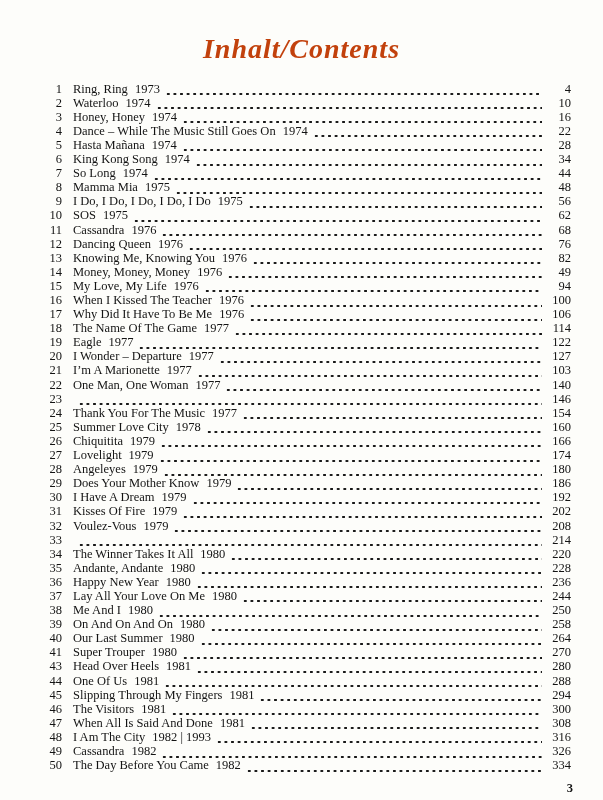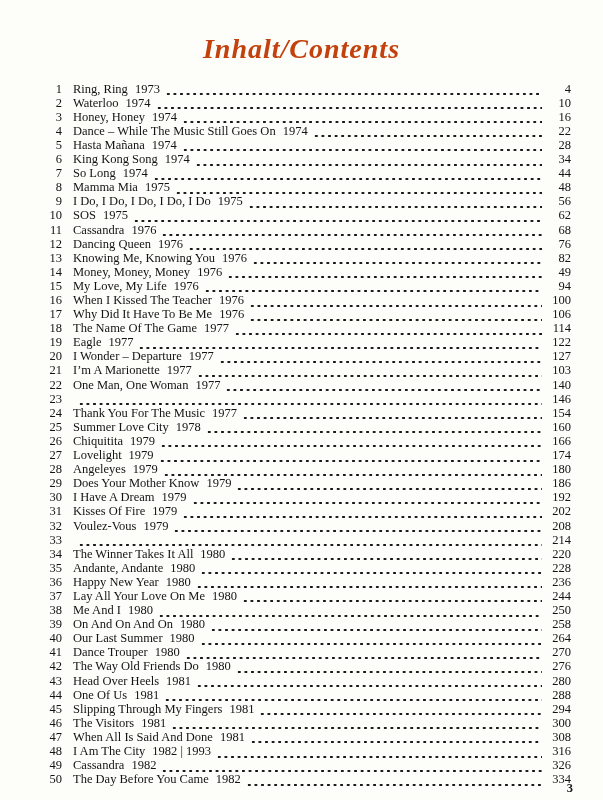--- a/index.html
+++ b/index.html
@@ -304,29 +304,23 @@
         <span class="pg">258</span>
       </div>
       <div class="row">
         <span class="num">40</span>
         <span class="song"><span>Our Last Summer</span><span class="year">1980</span></span>
         <span class="leader"></span>
         <span class="pg">264</span>
       </div>
       <div class="row">
         <span class="num">41</span>
-        <span class="song"><span>Dance Trouper</span><span class="year">1980</span></span>
+        <span class="song"><span>Super Trouper</span><span class="year">1980</span></span>
         <span class="leader"></span>
         <span class="pg">270</span>
-      </div>
-      <div class="row">
-        <span class="num">42</span>
-        <span class="song"><span>The Way Old Friends Do</span><span class="year">1980</span></span>
-        <span class="leader"></span>
-        <span class="pg">276</span>
       </div>
       <div class="row">
         <span class="num">43</span>
         <span class="song"><span>Head Over Heels</span><span class="year">1981</span></span>
         <span class="leader"></span>
         <span class="pg">280</span>
       </div>
       <div class="row">
         <span class="num">44</span>
         <span class="song"><span>One Of Us</span><span class="year">1981</span></span>

